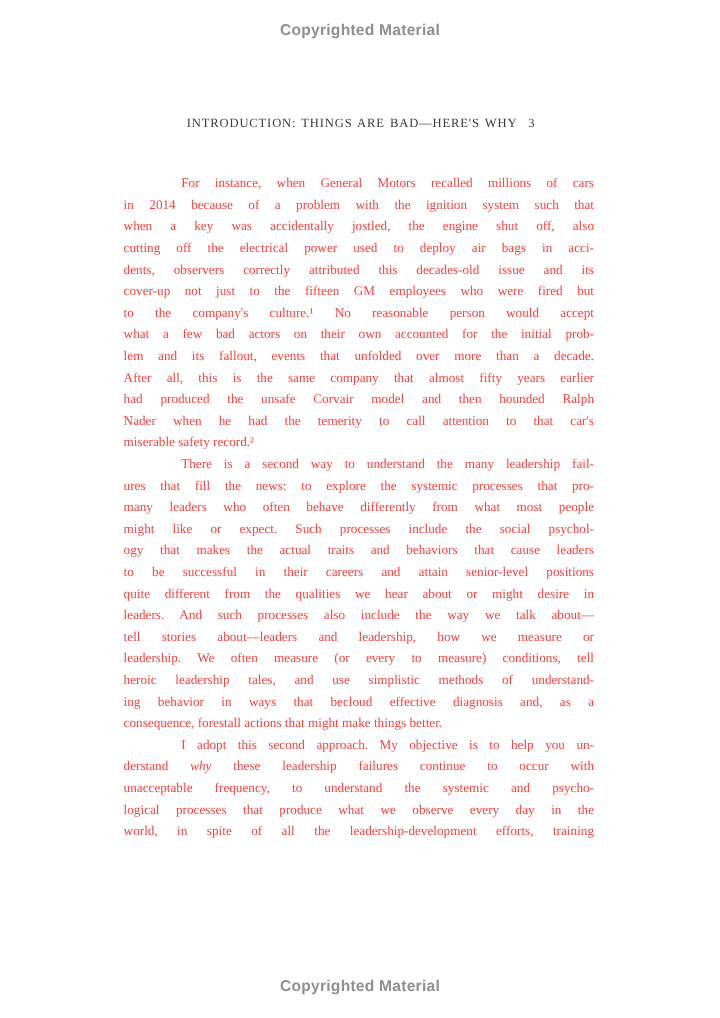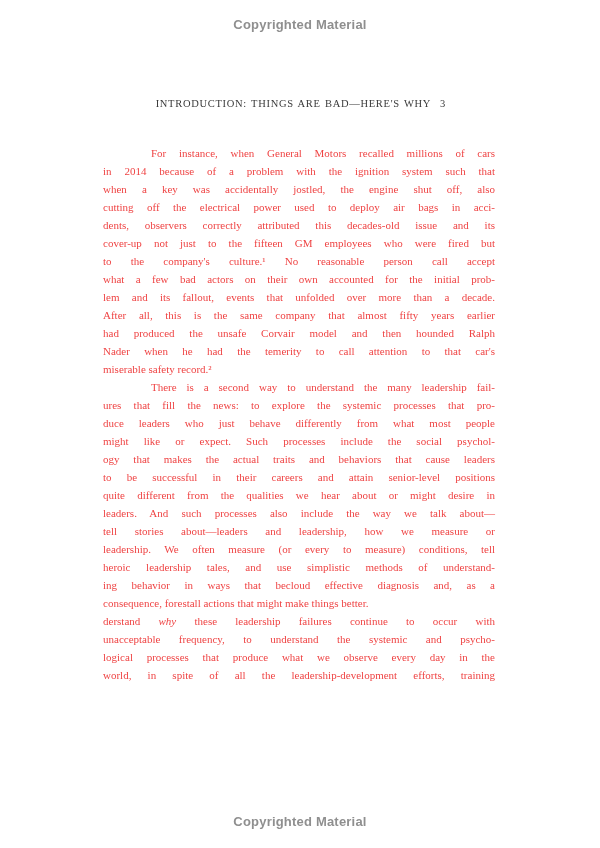--- a/index.html
+++ b/index.html
@@ -65,46 +65,47 @@
 
   <div class="body-text">
 
     <div>
       <div class="line indent">For instance, when General Motors recalled millions of cars</div>
       <div class="line">in 2014 because of a problem with the ignition system such that</div>
       <div class="line">when a key was accidentally jostled, the engine shut off, also</div>
       <div class="line">cutting off the electrical power used to deploy air bags in acci-</div>
       <div class="line">dents, observers correctly attributed this decades-old issue and its</div>
       <div class="line">cover-up not just to the fifteen GM employees who were fired but</div>
-      <div class="line">to the company's culture.¹ No reasonable person call accept</div>
+      <div class="line">to the company's culture.¹ No reasonable person would accept</div>
       <div class="line">what a few bad actors on their own accounted for the initial prob-</div>
       <div class="line">lem and its fallout, events that unfolded over more than a decade.</div>
       <div class="line">After all, this is the same company that almost fifty years earlier</div>
       <div class="line">had produced the unsafe Corvair model and then hounded Ralph</div>
       <div class="line">Nader when he had the temerity to call attention to that car's</div>
       <div class="line parend">miserable safety record.²</div>
     </div>
 
     <div>
       <div class="line indent">There is a second way to understand the many leadership fail-</div>
       <div class="line">ures that fill the news: to explore the systemic processes that pro-</div>
-      <div class="line">duce leaders who just behave differently from what most people</div>
+      <div class="line">many leaders who often behave differently from what most people</div>
       <div class="line">might like or expect. Such processes include the social psychol-</div>
       <div class="line">ogy that makes the actual traits and behaviors that cause leaders</div>
       <div class="line">to be successful in their careers and attain senior-level positions</div>
       <div class="line">quite different from the qualities we hear about or might desire in</div>
       <div class="line">leaders. And such processes also include the way we talk about—</div>
       <div class="line">tell stories about—leaders and leadership, how we measure or</div>
       <div class="line">leadership. We often measure (or every to measure) conditions, tell</div>
       <div class="line">heroic leadership tales, and use simplistic methods of understand-</div>
       <div class="line">ing behavior in ways that becloud effective diagnosis and, as a</div>
       <div class="line parend">consequence, forestall actions that might make things better.</div>
     </div>
 
     <div>
+      <div class="line indent">I adopt this second approach. My objective is to help you un-</div>
       <div class="line"><span>derstand </span><em>why</em><span> these leadership failures continue to occur with</span></div>
       <div class="line">unacceptable frequency, to understand the systemic and psycho-</div>
       <div class="line">logical processes that produce what we observe every day in the</div>
       <div class="line">world, in spite of all the leadership-development efforts, training</div>
     </div>
 
   </div>
 
   <div class="banner bottom">Copyrighted Material</div>
 

